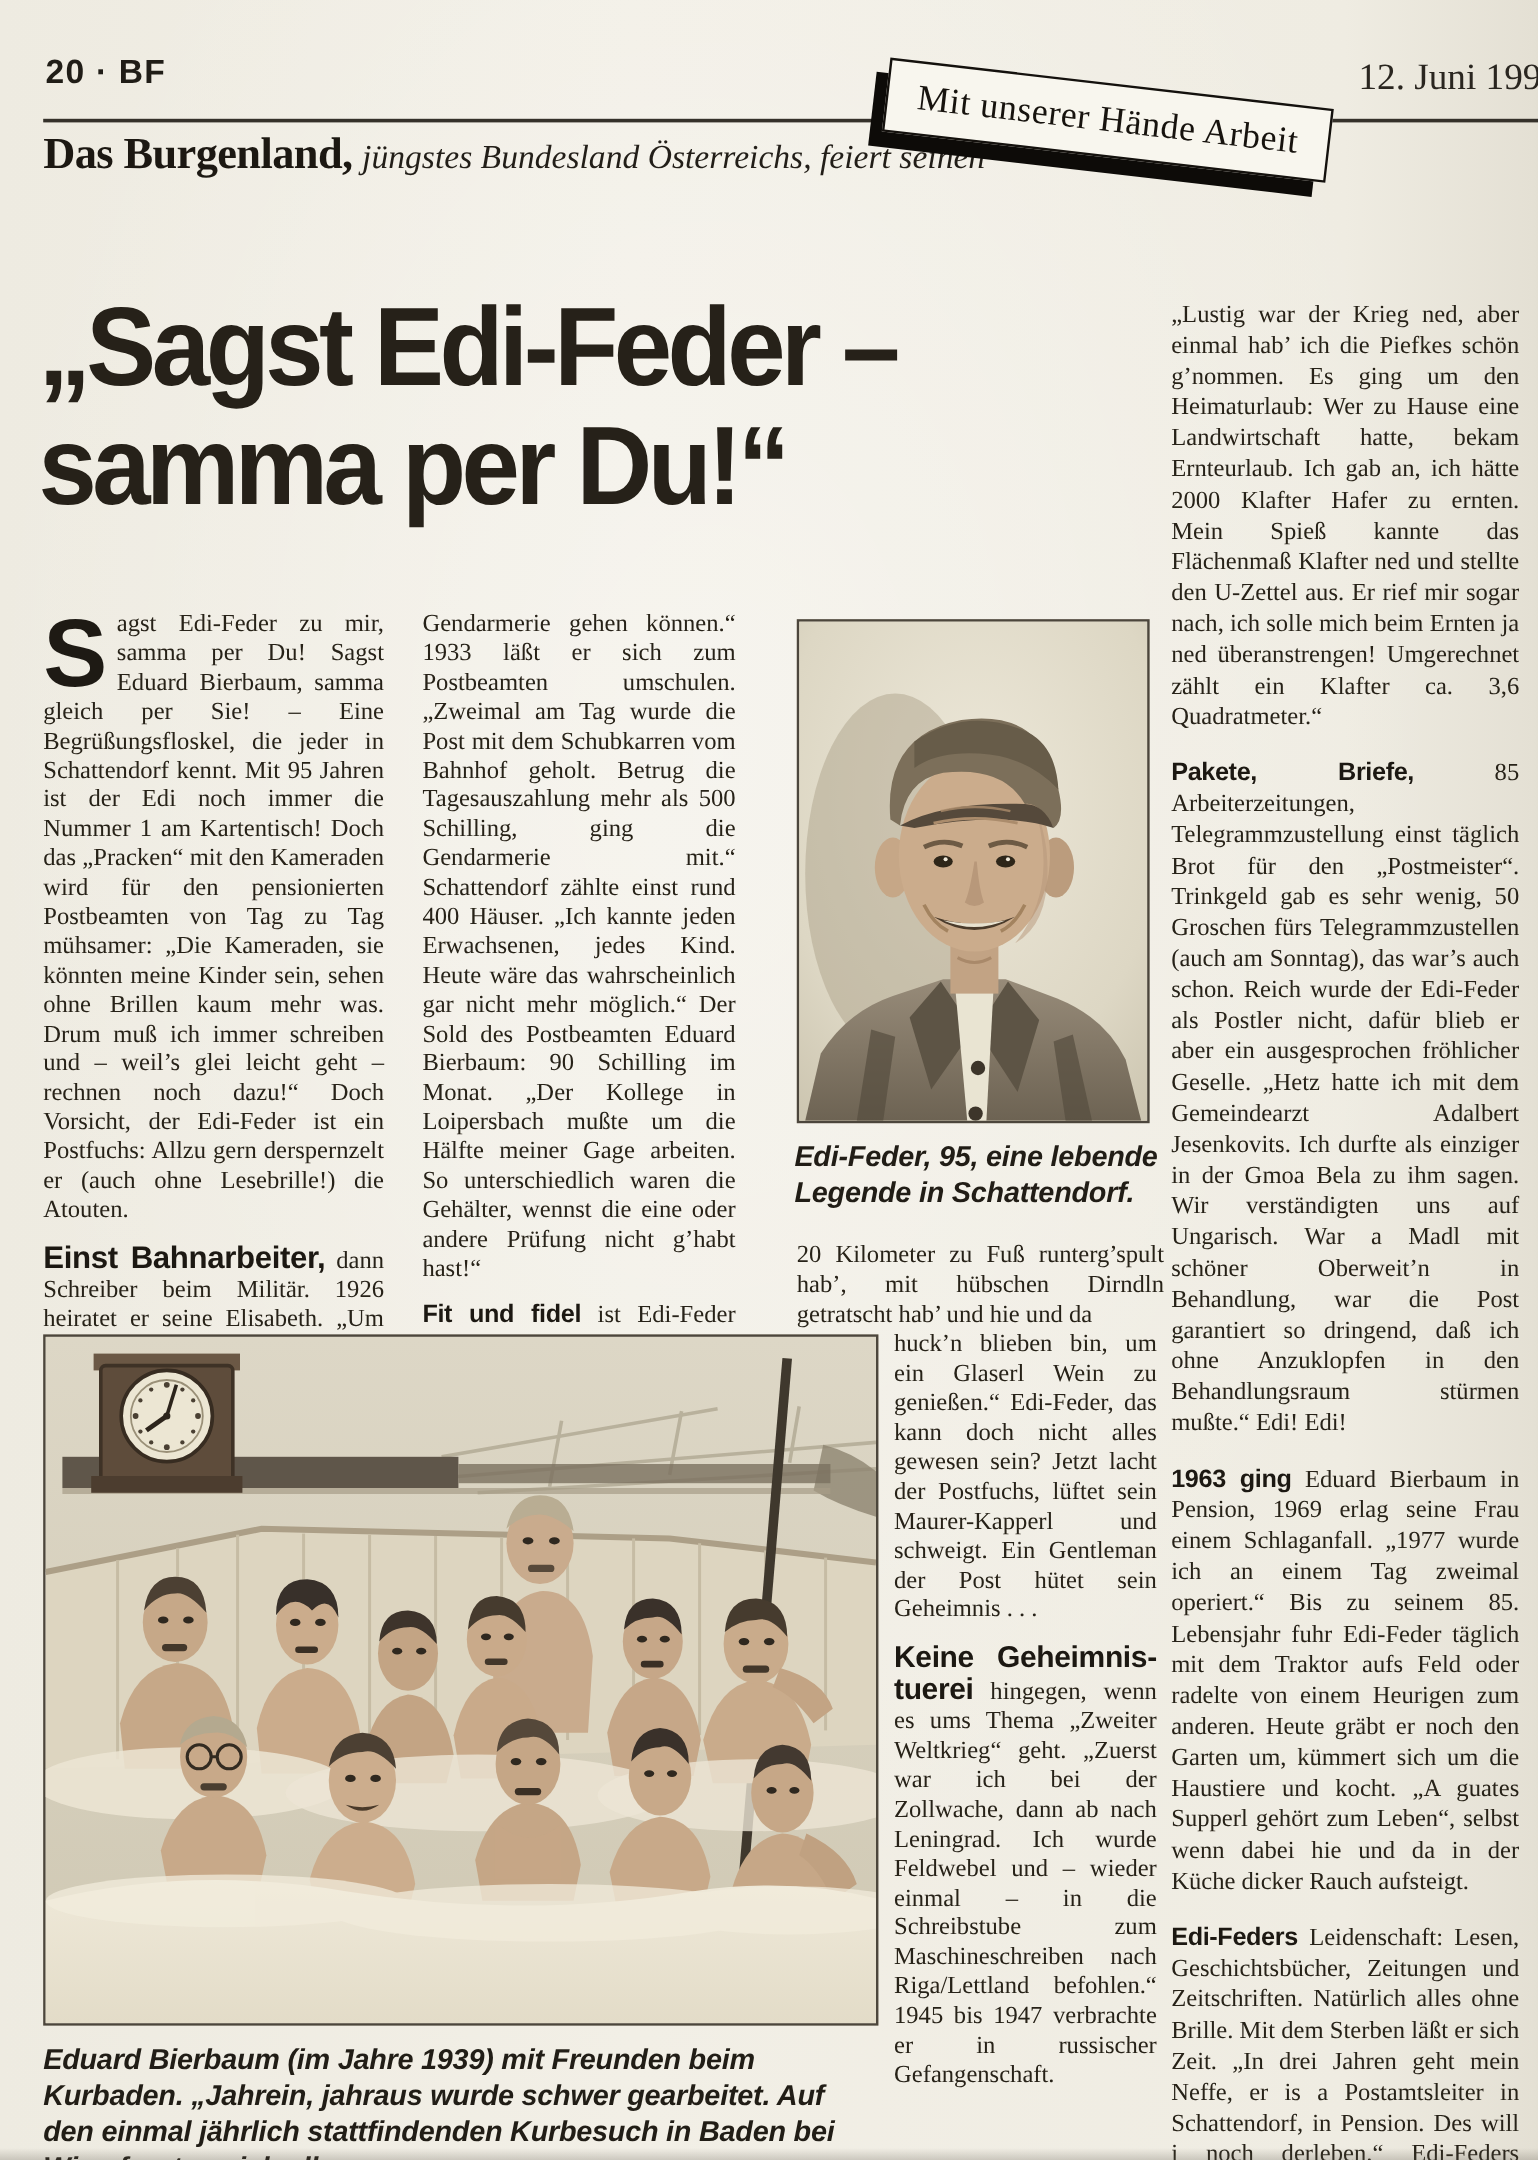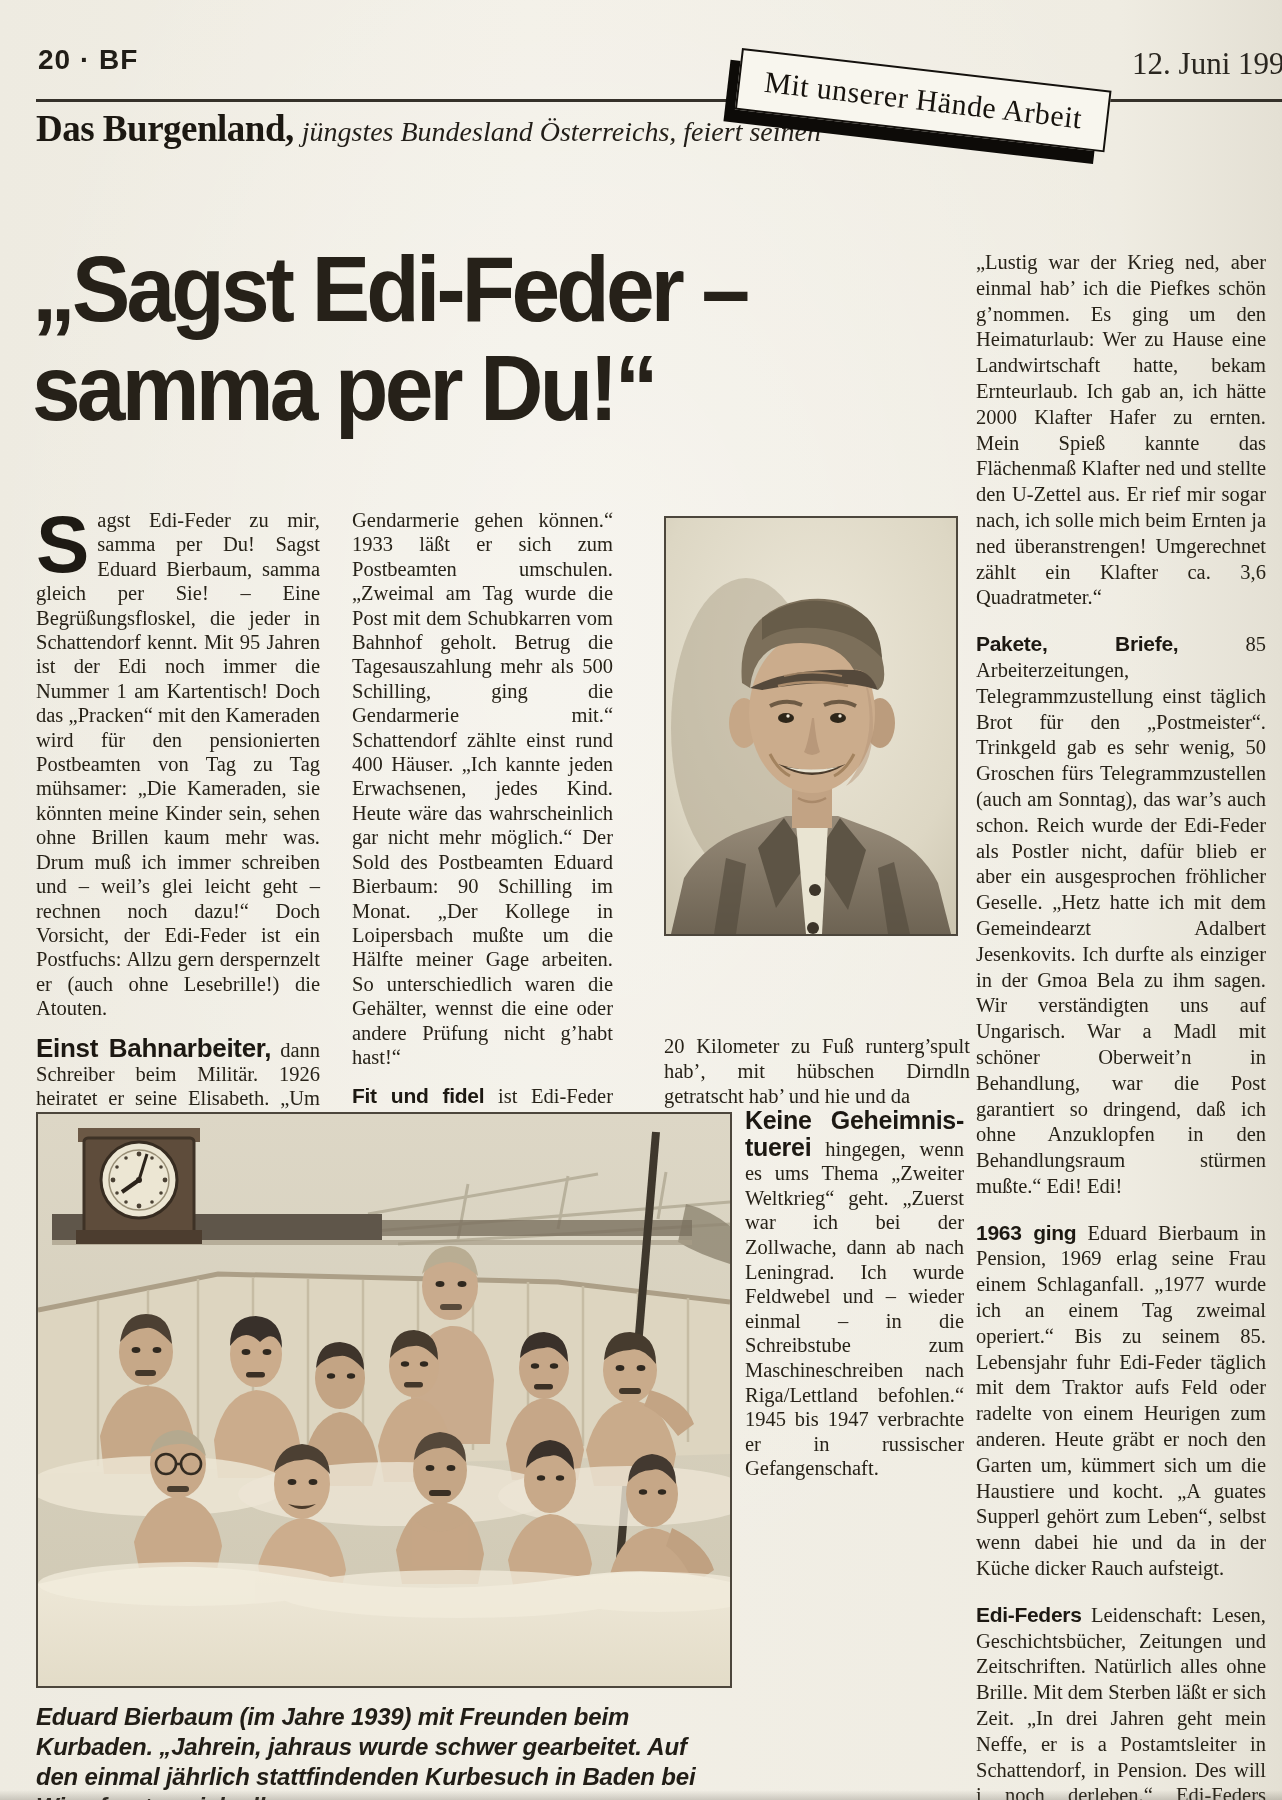--- a/index.html
+++ b/index.html
@@ -155,25 +155,27 @@
       <path d="M112 246 Q146 268 180 246 Q148 258 112 246" fill="#4a3b2b"></path>
       <path d="M120 249 Q146 260 172 249 Q146 254 120 249" fill="#e8e2d0"></path>
       <path d="M104 236 Q112 252 124 258" stroke="#a3835f" stroke-width="3" fill="none"></path>
       <path d="M188 236 Q180 252 168 258" stroke="#a3835f" stroke-width="3" fill="none"></path>
 
       <path d="M112 168 Q146 160 182 168" stroke="#ab8c6c" stroke-width="2.4" fill="none"></path>
       <path d="M118 158 Q146 151 176 158" stroke="#ab8c6c" stroke-width="2" fill="none" opacity=".8"></path>
       <path d="M132 280 Q146 288 160 280" stroke="#a9896a" stroke-width="2.5" fill="none"></path>
     </svg>
   </div>
+  <div class="caption cap-portrait">Edi-Feder, 95, eine lebende Legende in Schattendorf.</div>
 
   <div class="col col3a">
     <p><span>20 Kilometer zu Fuß runterg’spult hab’, mit hübschen Dirndln getratscht hab’ und hie und da</span></p>
   </div>
   <div class="col col3b">
+    <p><span>huck’n blieben bin, um ein Glaserl Wein zu genießen.“ Edi-Feder, das kann doch nicht alles gewesen sein? Jetzt lacht der Postfuchs, lüftet sein Maurer-Kapperl und schweigt. Ein Gentleman der Post hütet sein Geheimnis . . .</span></p>
     <p><span class="runin sz25">Keine Geheimnis-tuerei</span><span> hingegen, wenn es ums Thema „Zweiter Weltkrieg“ geht. „Zuerst war ich bei der Zollwache, dann ab nach Leningrad. Ich wurde Feldwebel und – wieder einmal – in die Schreibstube zum Maschineschreiben nach Riga/Lettland befohlen.“ 1945 bis 1947 verbrachte er in russischer Gefangenschaft.</span></p>
   </div>
 
   <div class="col col4">
     <p><span>„Lustig war der Krieg ned, aber einmal hab’ ich die Piefkes schön g’nommen. Es ging um den Heimaturlaub: Wer zu Hause eine Landwirtschaft hatte, bekam Ernteurlaub. Ich gab an, ich hätte 2000 Klafter Hafer zu ernten. Mein Spieß kannte das Flächenmaß Klafter ned und stellte den U-Zettel aus. Er rief mir sogar nach, ich solle mich beim Ernten ja ned überanstrengen! Umgerechnet zählt ein Klafter ca. 3,6 Quadratmeter.“</span></p>
     <p><span class="runin sz29">Pakete, Briefe,</span><span> 85 Arbeiterzeitungen, Telegrammzustellung einst täglich Brot für den „Postmeister“. Trinkgeld gab es sehr wenig, 50 Groschen fürs Telegrammzustellen (auch am Sonntag), das war’s auch schon. Reich wurde der Edi-Feder als Postler nicht, dafür blieb er aber ein ausgesprochen fröhlicher Geselle. „Hetz hatte ich mit dem Gemeindearzt Adalbert Jesenkovits. Ich durfte als einziger in der Gmoa Bela zu ihm sagen. Wir verständigten uns auf Ungarisch. War a Madl mit schöner Oberweit’n in Behandlung, war die Post garantiert so dringend, daß ich ohne Anzuklopfen in den Behandlungsraum stürmen mußte.“ Edi! Edi!</span></p>
     <p><span class="runin sz29">1963 ging</span><span> Eduard Bierbaum in Pension, 1969 erlag seine Frau einem Schlaganfall. „1977 wurde ich an einem Tag zweimal operiert.“ Bis zu seinem 85. Lebensjahr fuhr Edi-Feder täglich mit dem Traktor aufs Feld oder radelte von einem Heurigen zum anderen. Heute gräbt er noch den Garten um, kümmert sich um die Haustiere und kocht. „A guates Supperl gehört zum Leben“, selbst wenn dabei hie und da in der Küche dicker Rauch aufsteigt.</span></p>
     <p><span class="runin sz29">Edi-Feders</span><span> Leidenschaft: Lesen, Geschichtsbücher, Zeitungen und Zeitschriften. Natürlich alles ohne Brille. Mit dem Sterben läßt er sich Zeit. „In drei Jahren geht mein Neffe, er is a Postamtsleiter in Schattendorf, in Pension. Des will i noch derleben.“ Edi-Feders Leitsatz: „Zieh dir täglich die Schuhe selber aus, aber gib nicht die Patschen freiwillig ab!“</span></p>
   </div>
 

